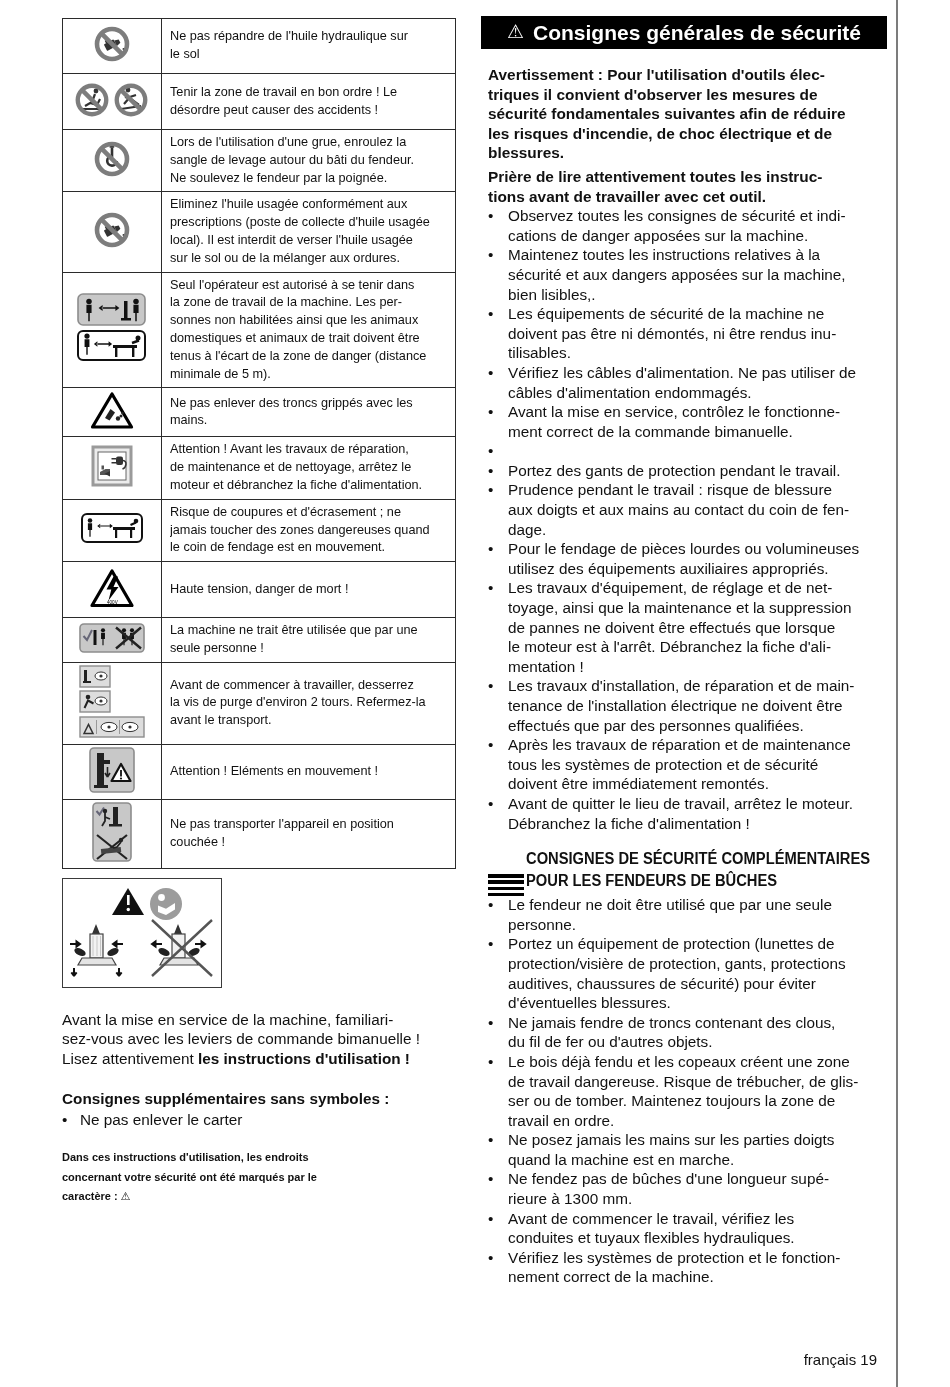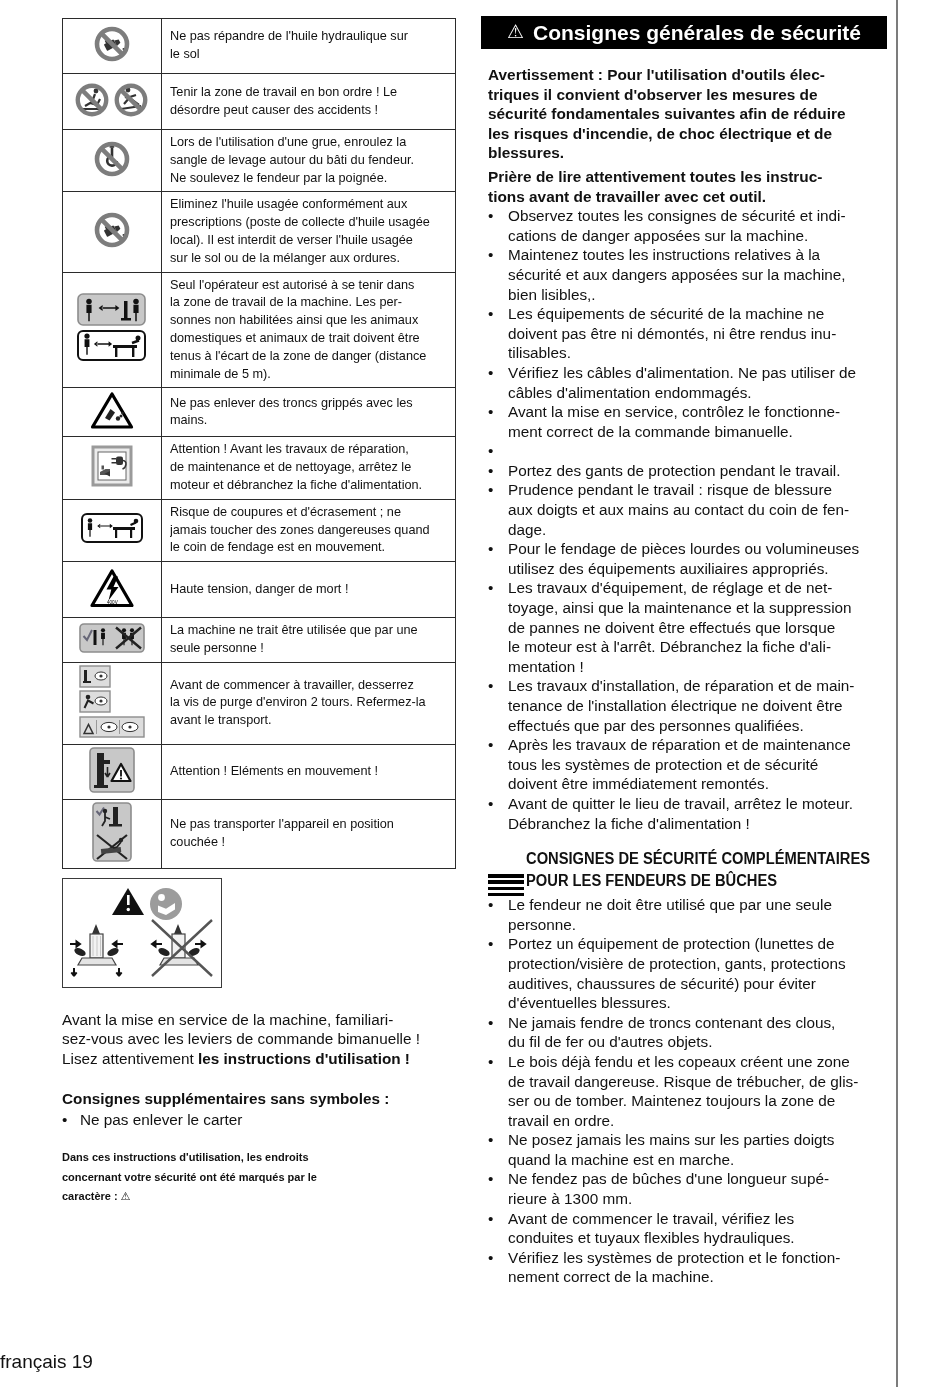--- a/index.html
+++ b/index.html
@@ -37,21 +37,21 @@
   .bullet .dot{width:20px;flex:none;}
   .bullet .txt{white-space:pre;}
   .sec2-head{position:relative;margin-top:15px;padding-left:38px;
     font-weight:bold;font-size:16px;line-height:22px;}
   .sec2-line{display:block;transform:scaleX(.92);transform-origin:left;white-space:pre;}
   .hamburger{position:absolute;left:0;top:26px;display:flex;flex-direction:column;gap:2.6px;}
   .hamburger i{display:block;width:36px;height:3.6px;background:#000;}
   .sec2-bullets{margin-top:3px;}
   
   .edge-line{position:absolute;left:896px;top:0;width:1.5px;height:1387px;background:#7c7c7c;}
-  .footer{position:absolute;left:0;top:1351px;width:877px;text-align:left;font-size:19px;}
+  .footer{position:absolute;left:0;top:1351px;width:877px;text-align:right;font-size:15px;}
 </style>
 </head>
 <body>
 
 <svg width="0" height="0" style="position:absolute" aria-hidden="true">
   <defs>
     <g id="g-ban">
         <circle cx="0" cy="0" r="15" fill="none" stroke-width="4.6"></circle>
         <line x1="-10.4" y1="-10.4" x2="10.4" y2="10.4" stroke-width="4.6"></line>
       </g>

